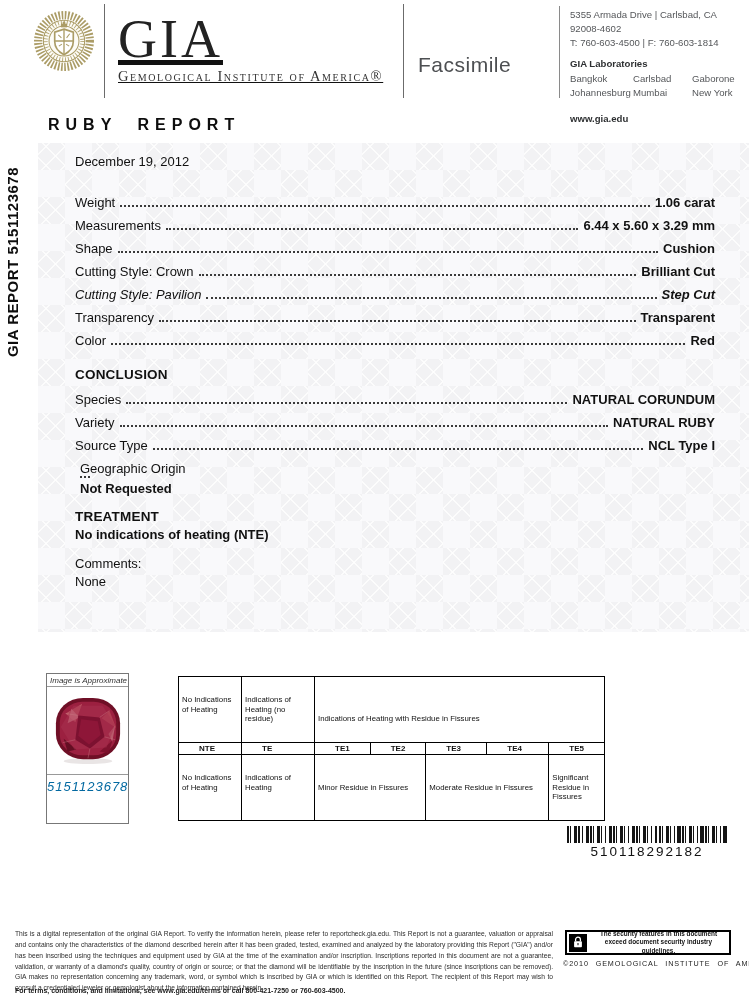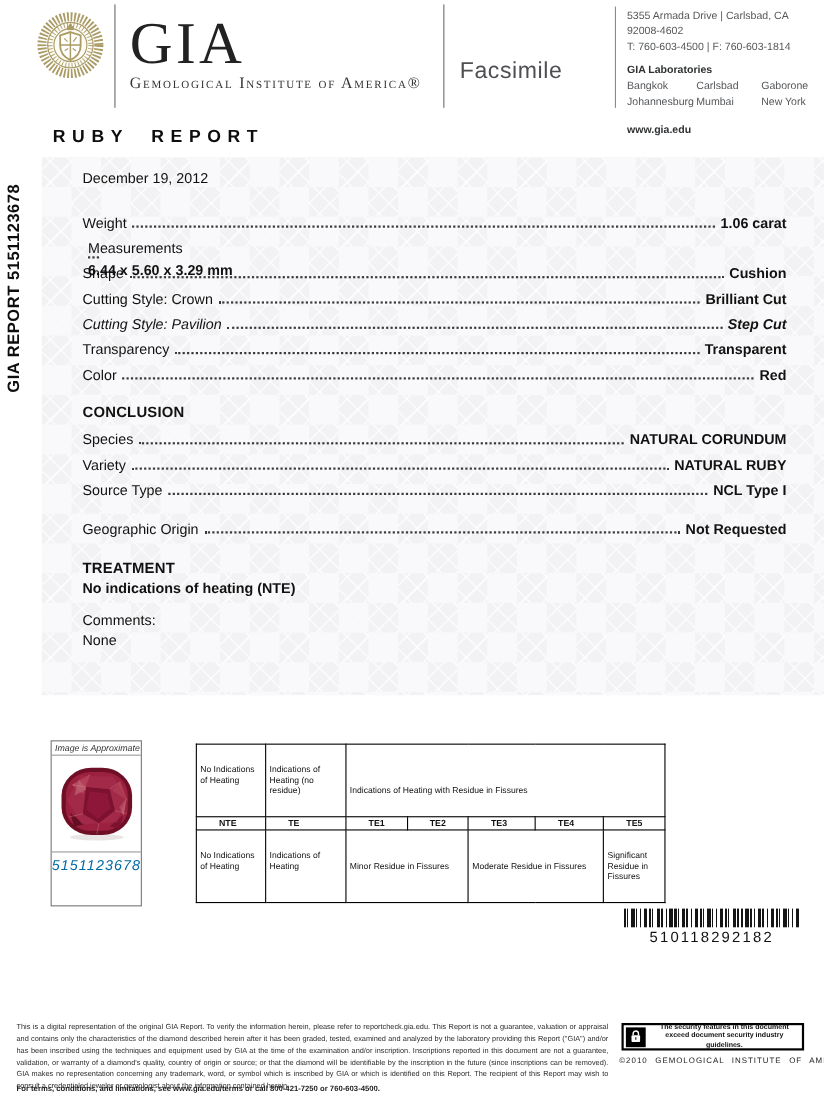--- a/index.html
+++ b/index.html
@@ -7,21 +7,21 @@
   .page {
     position:relative; width:749px; height:1000px; background:#ffffff;
     font-family:"Liberation Sans", sans-serif; color:#111; overflow:hidden;
   }
   
   .seal { position:absolute; left:33px; top:10px; }
   .vrule { position:absolute; width:1px; background:#6b6b6b; }
   .vrule1 { left:104px; top:4px; height:94px; }
   .vrule2 { left:403px; top:4px; height:94px; }
   .vrule3 { left:559px; top:6px; height:92px; background:#8a8a8a; }
-  .gia-brand { position:absolute; left:118px; top:12px; }
+  .gia-brand { position:absolute; left:118px; top:12px;text-decoration:underline; }
   .gia-word { font-family:"Liberation Serif", serif; font-size:54px; line-height:1; color:#222; letter-spacing:3px; }
   .gia-sub  { font-family:"Liberation Serif", serif; font-variant:small-caps; font-size:14.5px; letter-spacing:1.6px; color:#333; margin-top:2px; }
   .facsimile { position:absolute; left:418px; top:53px; font-size:21px; color:#4d4f52; letter-spacing:0.5px; }
   .addr { position:absolute; left:570px; top:8px; width:178px; font-size:9.6px; color:#55575a; line-height:1.45; }
   .addr .bold { font-weight:bold; color:#2e3032; }
   .labs-grid { display:grid; grid-template-columns:63px 59px auto; column-gap:0; row-gap:0; margin-top:1px; }
   .addr .site { margin-top:13px; }
   
   .report-title { position:absolute; left:48px; top:116px; font-size:16px; font-weight:bold; letter-spacing:6px; word-spacing:10px; color:#0d0d0d; }
   .side-label {
@@ -130,21 +130,21 @@
   <div class="side-label">GIA REPORT 5151123678</div>
 
   <div class="panel">
     <div class="date">December 19, 2012</div>
 
     <div class="field-row" style="top:52px;">
       <span class="lbl">Weight</span>
         <span class="dots"></span>
         <span class="val">1.06 carat</span>
     </div>
-    <div class="field-row" style="top:75px;flex-direction:column;">
+    <div class="field-row" style="top:75px;">
       <span class="lbl">Measurements</span>
         <span class="dots"></span>
         <span class="val">6.44 x 5.60 x 3.29 mm</span>
     </div>
     <div class="field-row" style="top:98px;">
       <span class="lbl">Shape</span>
         <span class="dots"></span>
         <span class="val">Cushion</span>
     </div>
     <div class="field-row" style="top:121px;">
@@ -178,21 +178,21 @@
     <div class="field-row" style="top:272px;">
       <span class="lbl">Variety</span>
         <span class="dots"></span>
         <span class="val">NATURAL RUBY</span>
     </div>
     <div class="field-row" style="top:295px;">
       <span class="lbl">Source Type</span>
         <span class="dots"></span>
         <span class="val">NCL Type I</span>
     </div>
-    <div class="field-row" style="top:330px;">
+    <div class="field-row" style="top:318px;flex-direction:column;">
       <span class="lbl">Geographic Origin</span>
         <span class="dots"></span>
         <span class="val">Not Requested</span>
     </div>
 
     <div class="sec-heading" style="top:366px;">TREATMENT</div>
     <div class="plain b" style="top:384px;">No indications of heating (NTE)</div>
     <div class="plain" style="top:413px;">Comments:</div>
     <div class="plain" style="top:431px;">None</div>
   </div>

